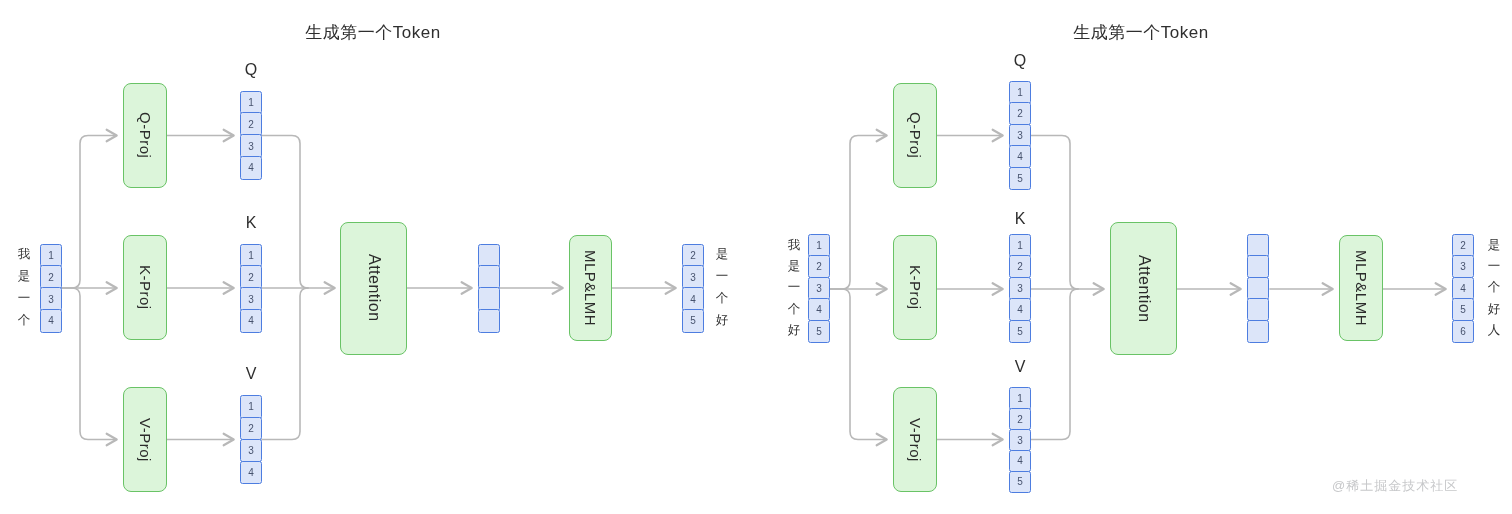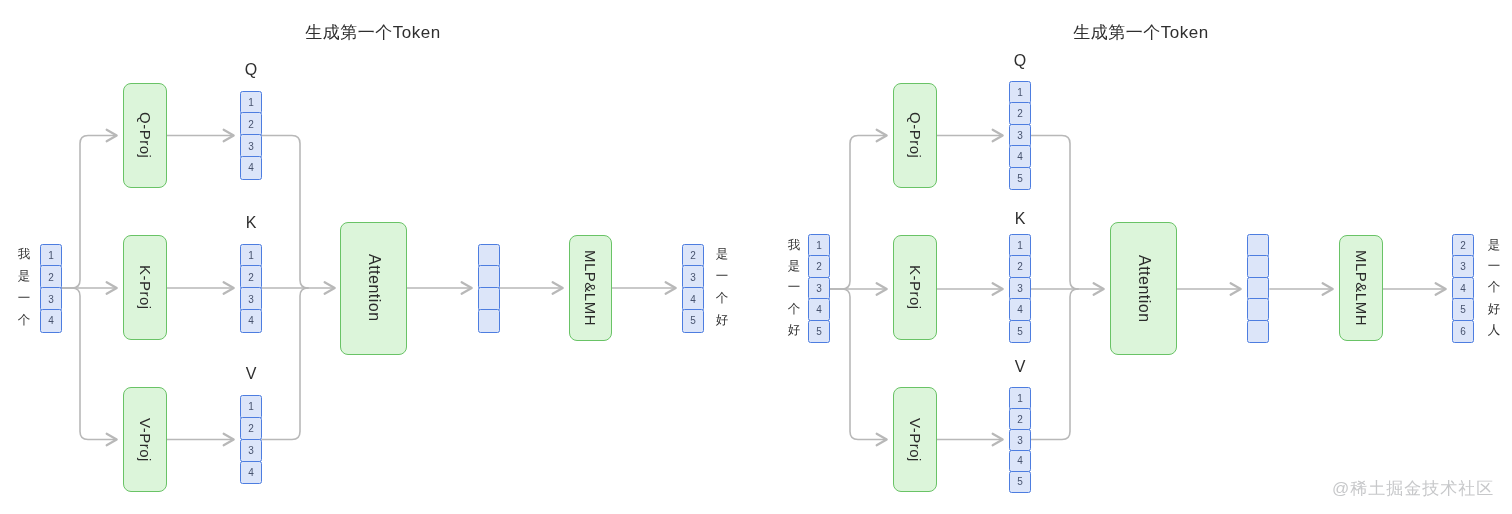--- a/index.html
+++ b/index.html
@@ -14,21 +14,21 @@
   .cell{box-sizing:border-box;width:22px;height:var(--ch,23.5px);background:#dce5f9;
         border:1.6px solid #4d7de0;border-radius:2.5px;display:flex;align-items:center;
         justify-content:center;font-size:10px;color:#47536e;flex:none;}
   .cell + .cell{margin-top:-1.6px;}
   .vlabel{position:absolute;transform:translateX(-50%);font-size:16px;color:#2e2e2e;}
   .gbox{position:absolute;box-sizing:border-box;background:#dcf5da;border:1.6px solid #69c366;
         border-radius:8px;display:flex;align-items:center;justify-content:center;
         writing-mode:vertical-rl;font-size:15px;color:#2b2b2b;letter-spacing:.5px;white-space:nowrap;}
   .gbox.big{font-size:16px;}
   svg.wires{position:absolute;left:0;top:0;pointer-events:none;}
-  .watermark{position:absolute;font-size:17px;color:#c7c8ca;letter-spacing:1px;white-space:nowrap;}
+  .watermark{position:absolute;font-size:13px;color:#c7c8ca;letter-spacing:1px;white-space:nowrap;}
 </style>
 </head>
 <body>
 
 <div id="canvas">
 
   <svg class="wires" width="1512" height="514" viewBox="0 0 1512 514">
     <defs>
       <marker id="arw" viewBox="0 0 10 10" refX="7.5" refY="5" markerWidth="9" markerHeight="9" orient="auto">
         <path d="M1,1 L8,5 L1,9" fill="none" stroke="#b8b8b8" stroke-width="1.5" stroke-linecap="round" stroke-linejoin="round"></path>

